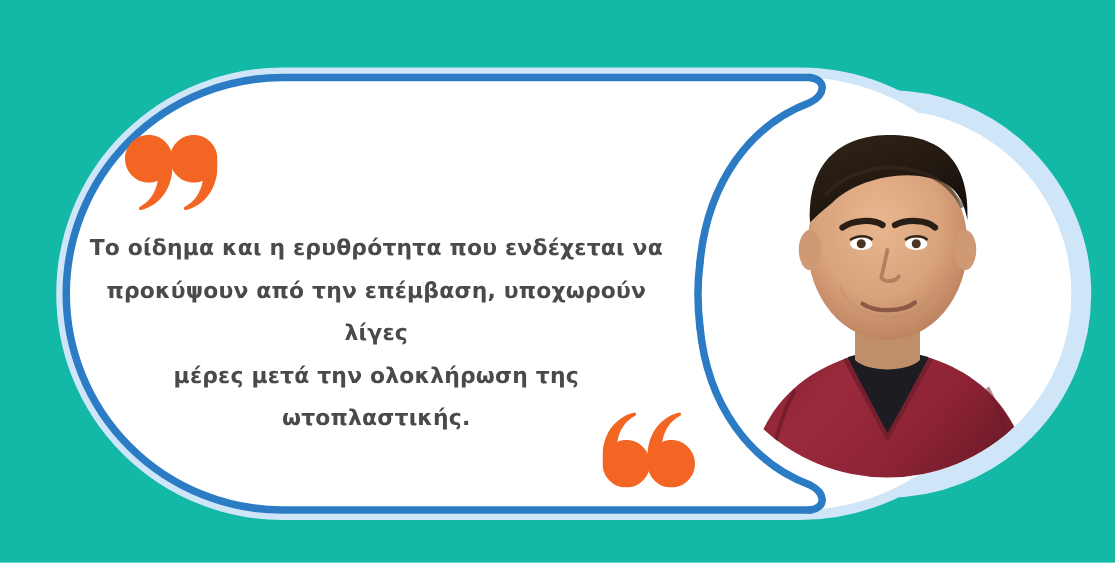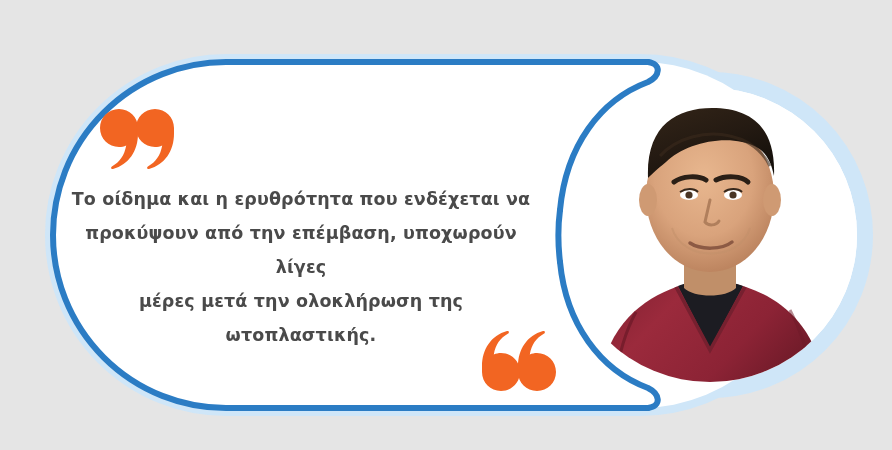--- a/index.html
+++ b/index.html
@@ -9,21 +9,21 @@
   body {
     width: 892px;
     height: 450px;
     overflow: hidden;
     font-family: "DejaVu Sans", "Liberation Sans", sans-serif;
   }
   #stage {
     position: relative;
     width: 892px;
     height: 450px;
-    background: #e5e5e5;
+    background: #14b8a6;
     overflow: hidden;
   }
   .layer {
     position: absolute;
     left: 0;
     top: 0;
     width: 892px;
     height: 450px;
   }
   #quote-text {

